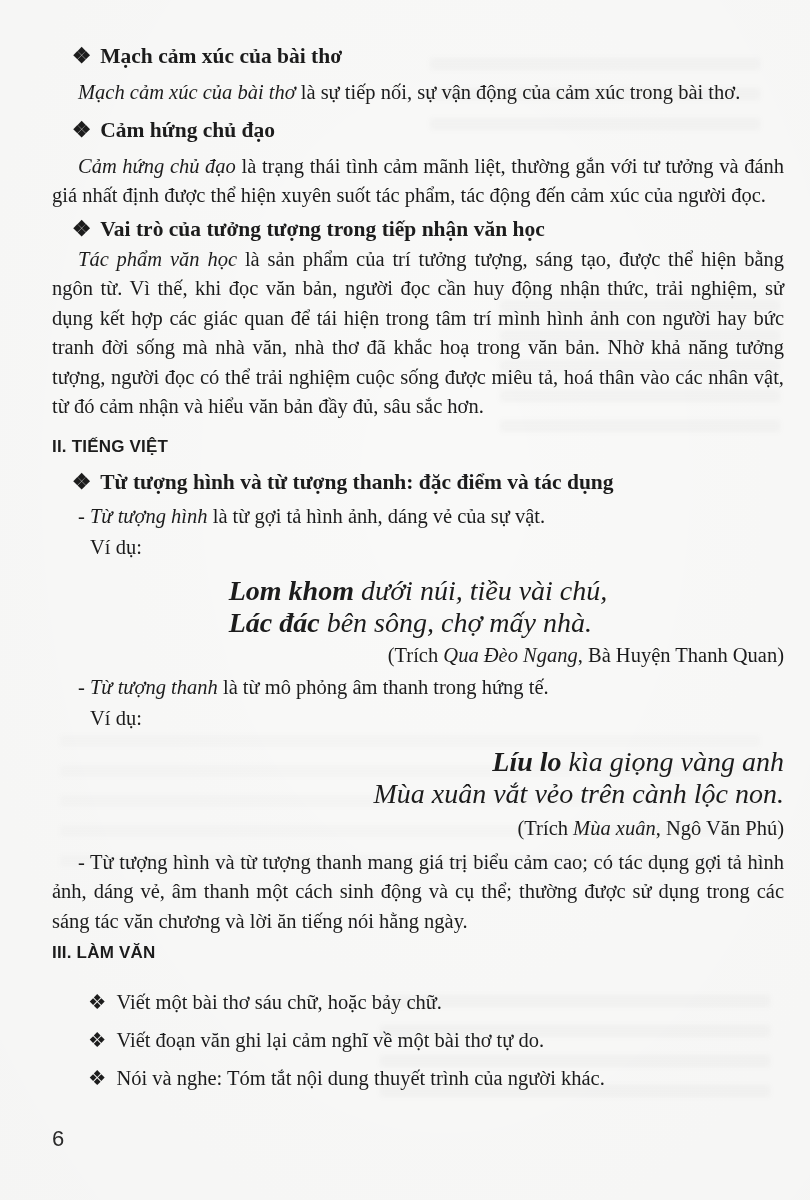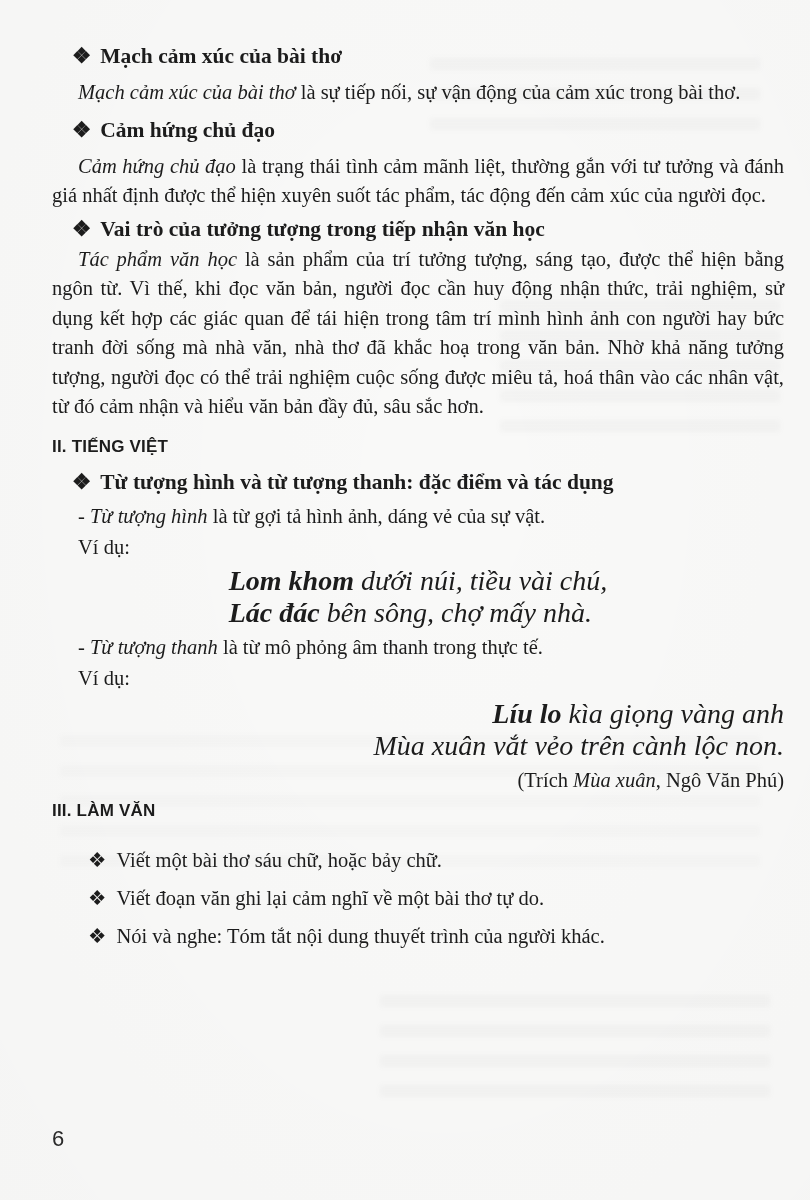--- a/index.html
+++ b/index.html
@@ -60,21 +60,21 @@
 
   .section-head {
     margin: 0;
     font-family: "Liberation Sans", "DejaVu Sans", sans-serif;
     font-weight: bold;
     font-size: 17px;
     line-height: 30px;
     letter-spacing: 0.2px;
   }
 
-  .vidu { margin: 0; line-height: 29.5px; text-indent: 26px; }
+  .vidu { margin: 12px; line-height: 29.5px; text-indent: 26px; }
 
   .poem-wrap { text-align: center; margin: 0; }
   .poem-inner { display: inline-block; text-align: left; }
   .poem-line {
     font-style: italic;
     font-size: 28px;
     line-height: 32px;
   }
   .poem-line .poem-bold { font-weight: bold; }
   .poem-centered { text-align: right; }
@@ -144,32 +144,34 @@
 
     <p class="vidu mt2">Ví dụ:</p>
 
     <div class="poem-wrap mt2">
       <div class="poem-inner">
         <div class="poem-line"><span class="poem-bold">Lom khom</span><span> dưới núi, tiều vài chú,</span></div>
         <div class="poem-line"><span class="poem-bold">Lác đác</span><span> bên sông, chợ mấy nhà.</span></div>
       </div>
     </div>
 
+    <p class="cite mt2"><span>(Trích </span><span class="work">Qua Đèo Ngang</span><span>, Bà Huyện Thanh Quan)</span></p>
 
-    <p class="para mt4"><span>- </span><span class="lead-italic">Từ tượng thanh</span><span> là từ mô phỏng âm thanh trong thực tế.</span></p>
+    <p class="para mt4"><span>- </span><span class="lead-italic">Từ tượng thanh</span><span> là từ mô phỏng âm thanh trong hứng tế.</span></p>
 
     <p class="vidu mt2">Ví dụ:</p>
 
     <div class="mt4">
       <div class="poem-line poem-centered"><span class="poem-bold">Líu lo</span><span> kìa giọng vàng anh</span></div>
       <div class="poem-line poem-centered"><span>Mùa xuân vắt vẻo trên cành lộc non.</span></div>
     </div>
 
     <p class="cite mt4"><span>(Trích </span><span class="work">Mùa xuân</span><span>, Ngô Văn Phú)</span></p>
 
+    <p class="para mt6">- Từ tượng hình và từ tượng thanh mang giá trị biểu cảm cao; có tác dụng gợi tả hình ảnh, dáng vẻ, âm thanh một cách sinh động và cụ thể; thường được sử dụng trong các sáng tác văn chương và lời ăn tiếng nói hằng ngày.</p>
 
     <h2 class="section-head mt2">III. LÀM VĂN</h2>
 
     <div class="lam-van-list">
       <p class="lv-item"><span class="bullet">❖</span><span>Viết một bài thơ sáu chữ, hoặc bảy chữ.</span></p>
       <p class="lv-item"><span class="bullet">❖</span><span>Viết đoạn văn ghi lại cảm nghĩ về một bài thơ tự do.</span></p>
       <p class="lv-item"><span class="bullet">❖</span><span>Nói và nghe: Tóm tắt nội dung thuyết trình của người khác.</span></p>
     </div>
 
   </div>

